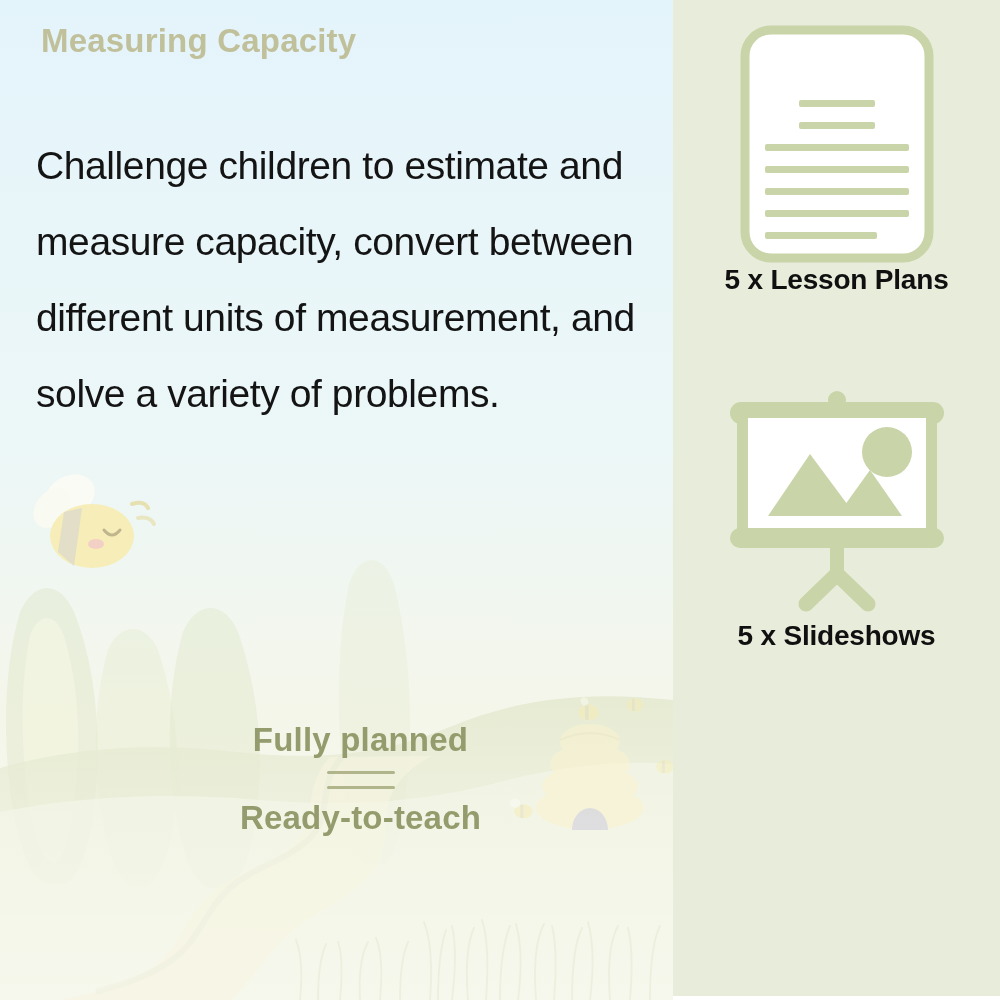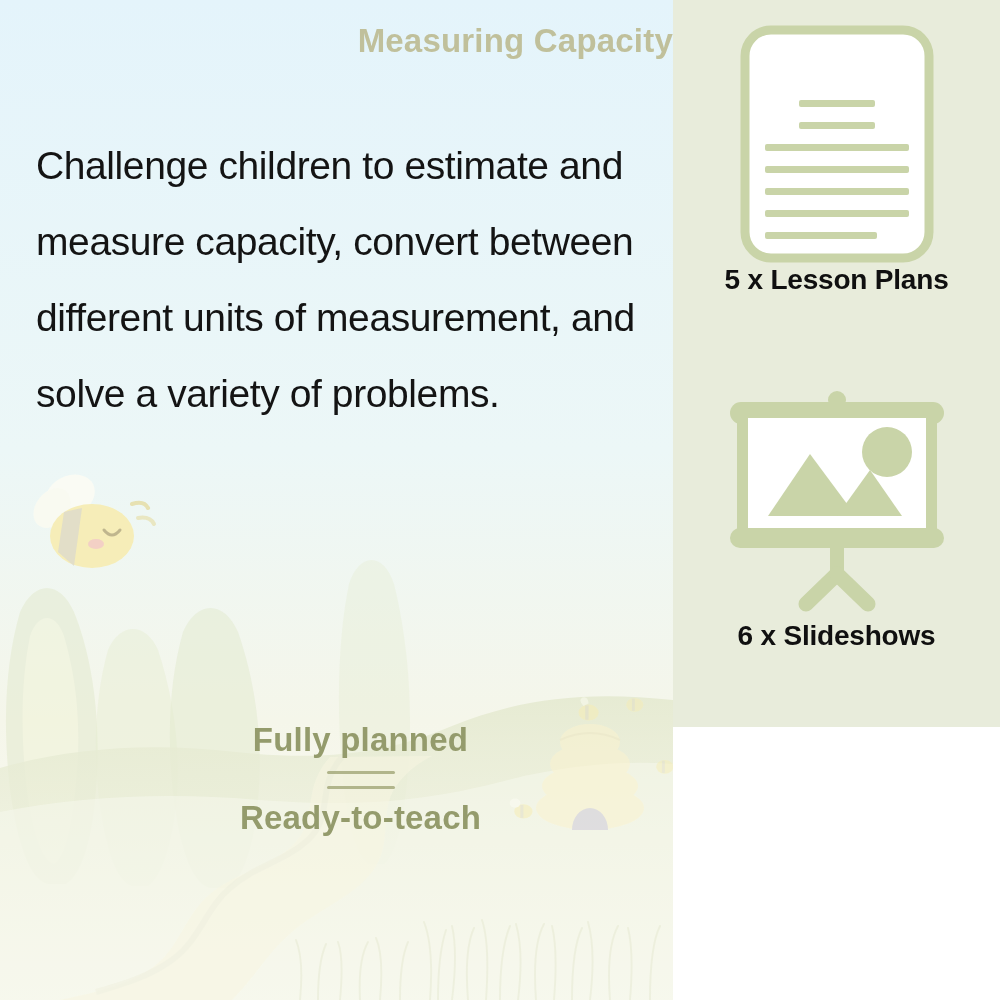--- a/index.html
+++ b/index.html
@@ -16,23 +16,24 @@
   
   .left-panel{
     position:relative;width:673px;height:1000px;overflow:hidden;
     background:linear-gradient(180deg,#e6f5fb 0%,#e9f6fb 32%,#eff7f4 52%,#f4f5e9 70%,#f7f7ee 84%,#fafaf3 100%);
   }
   .scene{position:absolute;left:0;top:0;width:673px;height:1000px;pointer-events:none;}
 
   .left-content{position:relative;z-index:5;width:673px;height:1000px;}
 
   .eyebrow{
-    position:absolute;left:0;top:22px;width:673px;text-align:right;
+    position:absolute;left:0;top:22px;width:673px;text-align:left;
     font-size:33px;font-weight:700;letter-spacing:.2px;
     color:#c0c09b;
+    padding-left:41px;
   }
 
   .body-copy{
     position:absolute;left:36px;top:128px;width:601px;
     font-size:39px;line-height:76px;font-weight:400;
     color:#141414;letter-spacing:-.4px;
   }
 
   .features{
     position:absolute;left:0;top:722px;width:673px;text-align:center;margin-left:24px;
@@ -41,21 +42,21 @@
     font-size:33px;font-weight:700;color:#949b6c;letter-spacing:.2px;
     line-height:1.12;
   }
   .feature-divider{
     width:68px;height:3px;background:#9ba06f;opacity:.75;
     margin:12px auto 11px auto;border-radius:2px;
   }
 
   
   .right-panel{
-    position:relative;width:327px;height:727px;
+    position:relative;width:327px;height:996px;
     background:#e8ecdb;
     display:flex;flex-direction:column;
     align-items:center;
   }
   .asset{
     position:absolute;left:0;width:327px;
     display:flex;flex-direction:column;align-items:center;
   }
   .asset-1{top:24px;}
   .asset-2{top:388px;}
@@ -227,18 +228,18 @@
 
         <path d="M62 128 L104 66 L150 128 Z" fill="#c9d4a8"></path>
         <path d="M131 128 L164 82 L196 128 Z" fill="#c9d4a8"></path>
 
         <rect x="24" y="140" width="214" height="20" rx="10" fill="#c9d4a8"></rect>
 
         <rect x="124" y="158" width="14" height="38" fill="#c9d4a8"></rect>
         <path d="M131 186 L100 216" stroke="#c9d4a8" stroke-width="15" stroke-linecap="round"></path>
         <path d="M131 186 L162 216" stroke="#c9d4a8" stroke-width="15" stroke-linecap="round"></path>
       </svg>
-      <div class="asset-label">6 x Slideshows</div>
+      <div class="asset-label">5 x Slideshows</div>
     </div>
 
 
   </div>
 </div>
 
 </body></html>

